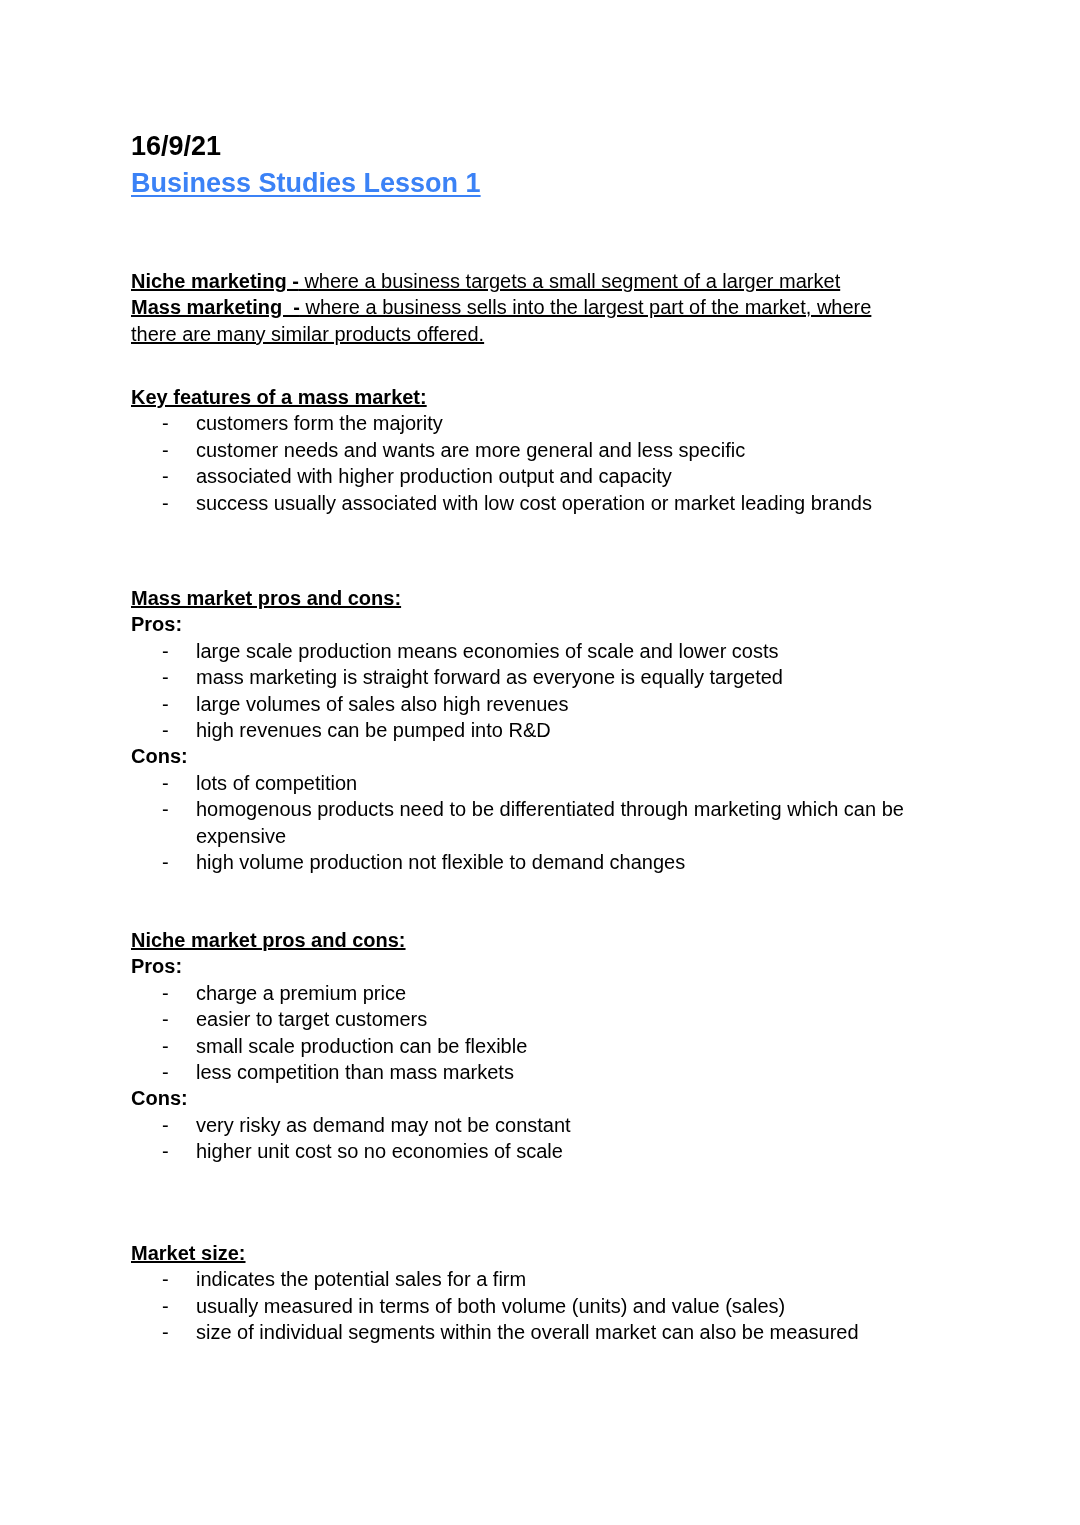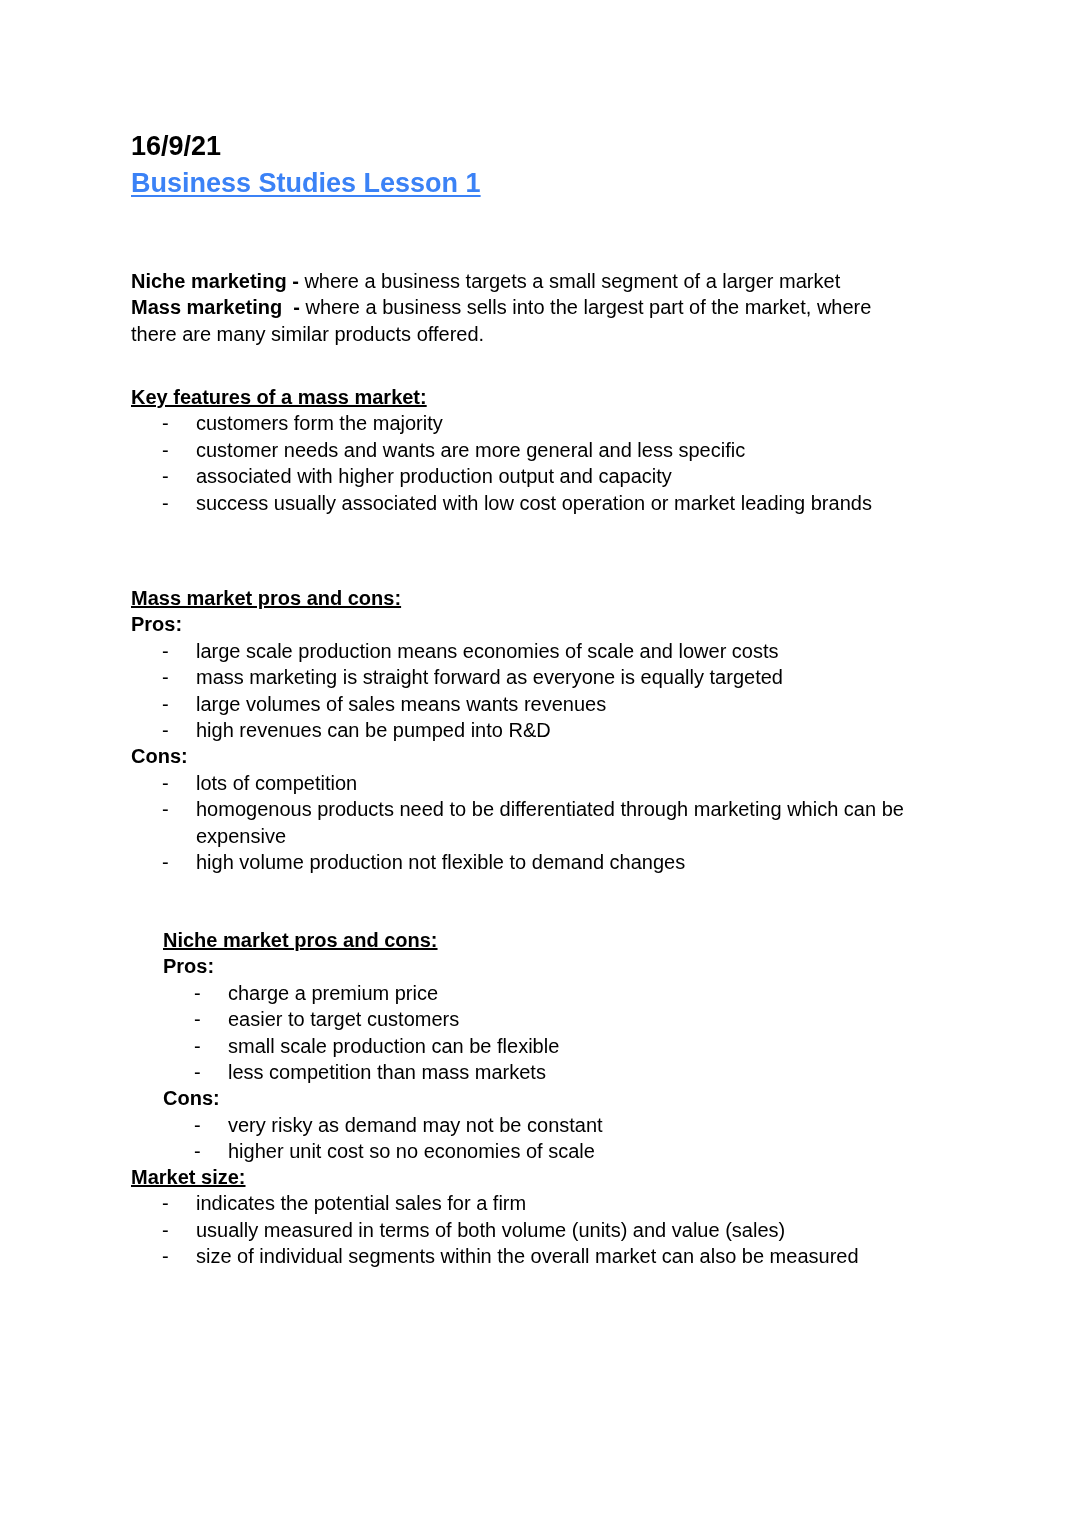--- a/index.html
+++ b/index.html
@@ -19,69 +19,69 @@
   ul.dash li::before { content: "-"; position: absolute; left: 31px; }
 </style>
 </head>
 <body>
 
 <div class="page">
 
   <div class="date">16/9/21</div>
   <div class="title">Business Studies Lesson 1</div>
 
-  <div class="block" style="top:268px;">
+  <div class="block" style="top:268px;text-decoration:underline;">
     <div><span class="b">Niche marketing -</span><span> where a business targets a small segment of a larger market</span></div>
     <div style="width:760px;"><span class="b" style="white-space:pre;">Mass marketing  -</span><span> where a business sells into the largest part of the market, where there are many similar products offered.</span></div>
   </div>
 
   <div class="block" style="top:384px;">
     <span class="h">Key features of a mass market:</span>
     <ul class="dash">
       <li>customers form the majority</li>
       <li>customer needs and wants are more general and less specific</li>
       <li>associated with higher production output and capacity</li>
       <li>success usually associated with low cost operation or market leading brands</li>
     </ul>
   </div>
 
   <div class="block" style="top:585px;">
     <span class="h">Mass market pros and cons:</span>
     <span class="lbl">Pros:</span>
     <ul class="dash">
       <li>large scale production means economies of scale and lower costs</li>
       <li>mass marketing is straight forward as everyone is equally targeted</li>
-      <li>large volumes of sales means wants revenues</li>
+      <li>large volumes of sales also high revenues</li>
       <li>high revenues can be pumped into R&amp;D</li>
     </ul>
     <span class="lbl">Cons:</span>
     <ul class="dash">
       <li>lots of competition</li>
       <li style="width:720px;">homogenous products need to be differentiated through marketing which can be expensive</li>
       <li>high volume production not flexible to demand changes</li>
     </ul>
   </div>
 
-  <div class="block" style="top:927px;margin-left:32px;">
+  <div class="block" style="top:927px;">
     <span class="h">Niche market pros and cons:</span>
     <span class="lbl">Pros:</span>
     <ul class="dash">
       <li>charge a premium price</li>
       <li>easier to target customers</li>
       <li>small scale production can be flexible</li>
       <li>less competition than mass markets</li>
     </ul>
     <span class="lbl">Cons:</span>
     <ul class="dash">
       <li>very risky as demand may not be constant</li>
       <li>higher unit cost so no economies of scale</li>
     </ul>
   </div>
 
-  <div class="block" style="top:1164px;">
+  <div class="block" style="top:1240px;">
     <span class="h">Market size:</span>
     <ul class="dash">
       <li>indicates the potential sales for a firm</li>
       <li>usually measured in terms of both volume (units) and value (sales)</li>
       <li>size of individual segments within the overall market can also be measured</li>
     </ul>
   </div>
 
 </div>
 

